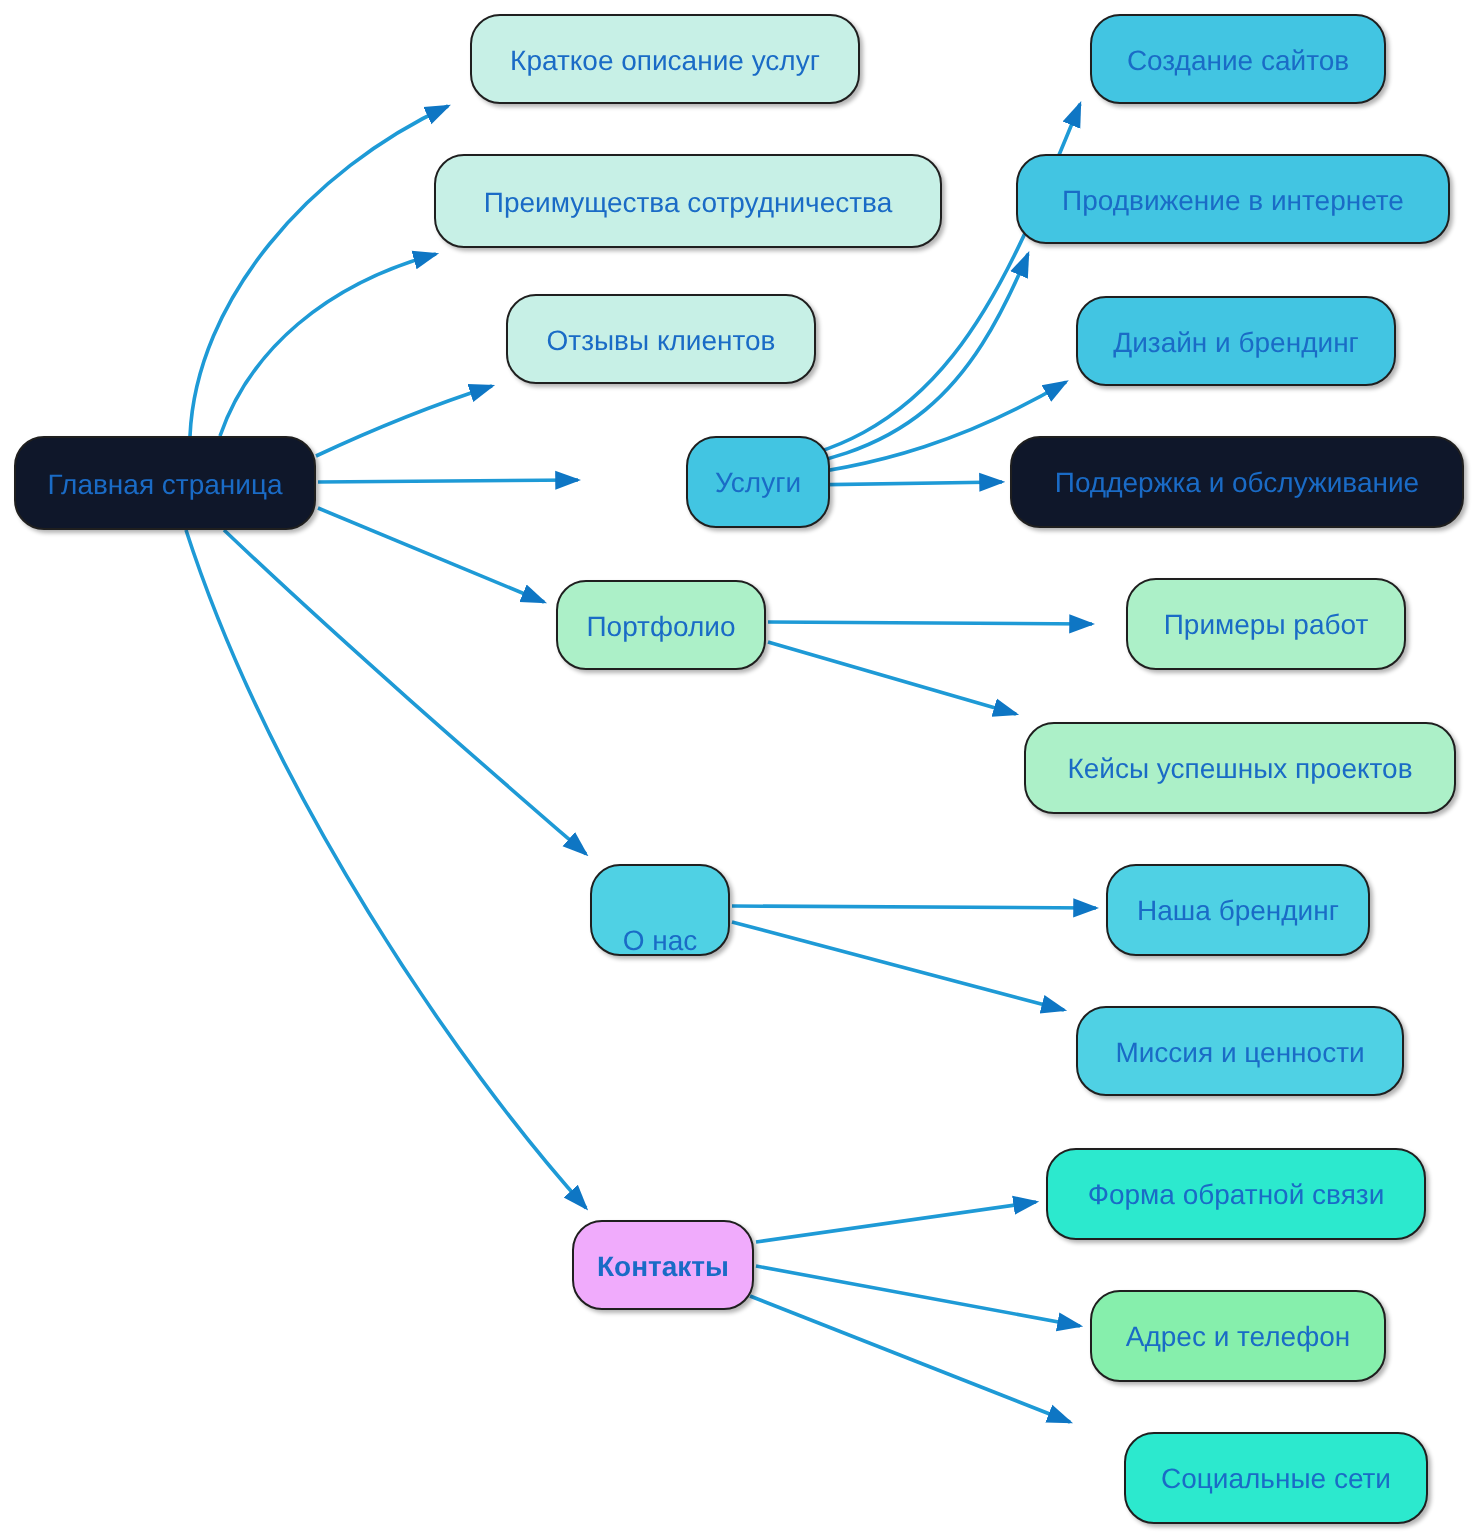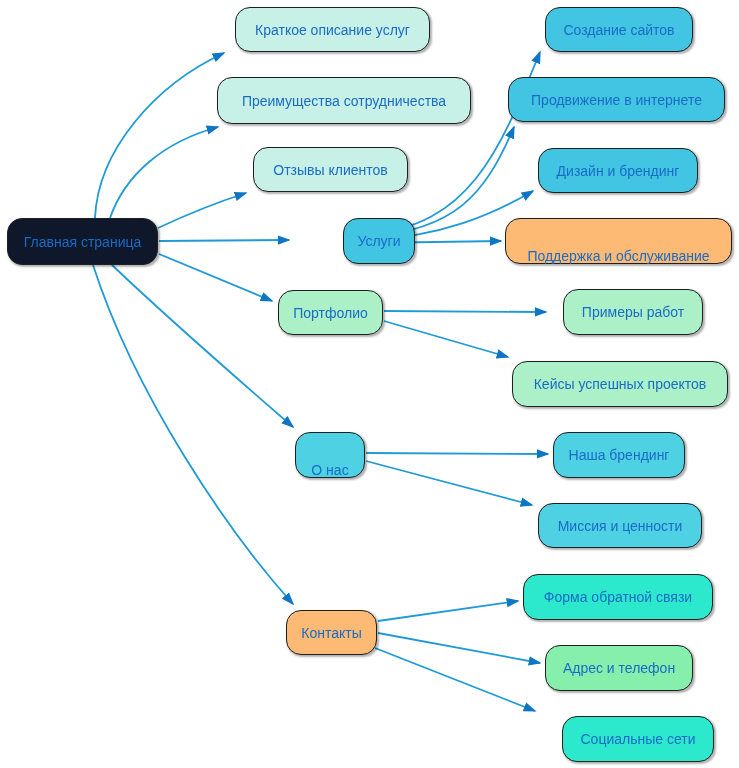--- a/index.html
+++ b/index.html
@@ -77,21 +77,21 @@
   </div>
   <div class="node" style="left: 545px; top: 7px; width: 148px; height: 45px; background: rgb(66, 197, 226);">
     <span>Создание сайтов</span>
   </div>
   <div class="node" style="left: 508px; top: 77px; width: 217px; height: 45px; background: rgb(66, 197, 226);">
     <span>Продвижение в интернете</span>
   </div>
   <div class="node" style="left: 538px; top: 148px; width: 160px; height: 45px; background: rgb(66, 197, 226);">
     <span>Дизайн и брендинг</span>
   </div>
-  <div class="node" style="left: 505px; top: 218px; width: 227px; height: 46px; background: #fdba74; align-items: flex-end;">
+  <div class="node" style="left: 505px; top: 218px; width: 227px; height: 46px; background: #0f172a;">
     <span>Поддержка и обслуживание</span>
   </div>
 
   <div class="node" style="left: 278px; top: 290px; width: 105px; height: 45px; background: rgb(172, 240, 200); text-align: center;">
     <span>Портфолио</span>
   </div>
   <div class="node" style="left: 550px; top: 289px; width: 140px; height: 46px; background: rgb(172, 240, 200); margin-left: 13px;">
     <span>Примеры работ</span>
   </div>
   <div class="node" style="left: 512px; top: 361px; width: 216px; height: 46px; background: rgb(172, 240, 200);">
@@ -101,21 +101,21 @@
   <div class="node" style="left: 295px; top: 432px; width: 70px; height: 46px; background: rgb(79, 209, 228); align-items: flex-end;">
     <span>О нас</span>
   </div>
   <div class="node" style="left: 553px; top: 432px; width: 132px; height: 46px; background: rgb(79, 209, 228);">
     <span>Наша брендинг</span>
   </div>
   <div class="node" style="left: 538px; top: 503px; width: 164px; height: 45px; background: rgb(79, 209, 228);">
     <span>Миссия и ценности</span>
   </div>
 
-  <div class="node" style="left: 286px; top: 610px; width: 91px; height: 45px; background: #fdba74;">
+  <div class="node" style="left: 286px; top: 610px; width: 91px; height: 45px; background: #f0abfc; font-weight: bold;">
     <span>Контакты</span>
   </div>
   <div class="node" style="left: 523px; top: 574px; width: 190px; height: 46px; background: rgb(44, 233, 206);">
     <span>Форма обратной связи</span>
   </div>
   <div class="node" style="left: 545px; top: 645px; width: 148px; height: 46px; background: #86efac;">
     <span>Адрес и телефон</span>
   </div>
   <div class="node" style="left: 562px; top: 716px; width: 152px; height: 46px; background: rgb(44, 233, 206); justify-content: center;">
     <span>Социальные сети</span>

